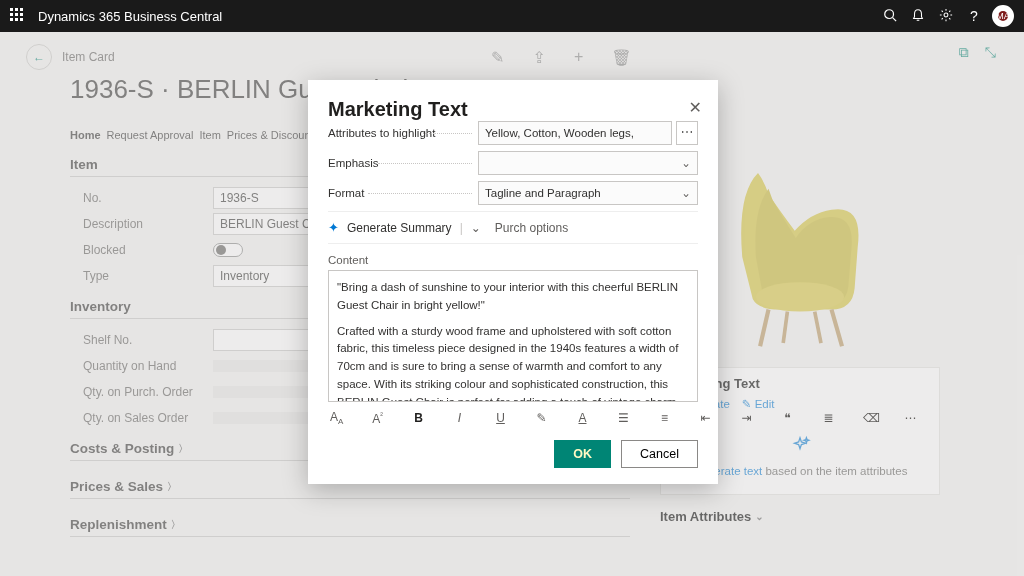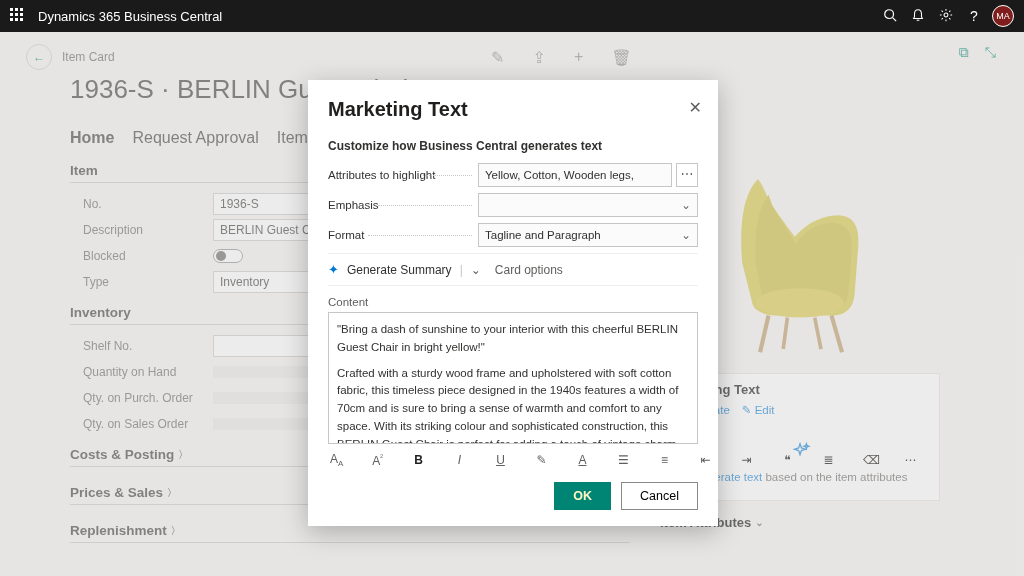--- a/index.html
+++ b/index.html
@@ -4,32 +4,32 @@
 <style>
   * { box-sizing: border-box; margin: 0; padding: 0; font-family: "Segoe UI", -apple-system, sans-serif; }
   html, body { width: 1024px; height: 576px; overflow: hidden; background: #f3f2f1; }
 
   
   .topbar { height: 32px; background: #1a1a1a; color: #fff; display: flex; align-items: center; padding: 12px 10px; font-size: 13px; }
   .topbar .waffle { width: 16px; height: 16px; display: grid; grid-template-columns: repeat(3,3px); grid-template-rows: repeat(3,3px); gap: 2px; margin-right: 12px; }
   .topbar .waffle span { background: #fff; }
   .topbar .title { flex: 1; font-weight: 500; }
   .topbar .ticon { width: 28px; text-align: center; font-size: 14px; cursor: pointer; }
-  .topbar .avatar { width: 22px; height: 22px; border-radius: 50%; background: #7f1d1d; border:1px solid #ffffff; font-size: 9px; display:flex; align-items:center; justify-content:center; margin-left:4px;}
+  .topbar .avatar { width: 22px; height: 22px; border-radius: 50%; background: #7f1d1d; border:6px solid #ffffff; font-size: 9px; display:flex; align-items:center; justify-content:center; margin-left:4px;}
 
   .page { position: relative; height: 544px; }
 
   
   .behind { position:absolute; inset:0; filter: opacity(0.55); pointer-events:none; padding: 12px 26px 0 26px; }
 
   .crumbrow { display:flex; align-items:center; gap:10px; color:#605e5c; font-size:12px; }
   .backcircle { width:26px;height:26px;border:1px solid #c8c6c4;border-radius:50%;display:flex;align-items:center;justify-content:center;color:#008272;}
   .centertools { flex:1; display:flex; justify-content:center; gap:28px; font-size:16px; color:#888;}
   .ptitle { font-size:26px; font-weight:300; color:#323130; margin:4px 0 8px 44px;}
-  .tabs { display:flex; gap:18px; font-size:16px; color:#323130; margin-left:44px; padding-bottom:6px;margin-top:24px;}
+  .tabs { display:flex; gap:6px; font-size:11px; color:#323130; margin-left:44px; padding-bottom:6px;margin-top:24px;}
   .tabs span:first-child { font-weight:600; }
 
   .body { margin-left:44px; display:flex; gap:30px; }
   .left { width: 560px; }
   .right { width: 280px; }
 
   .secthead { font-size:13.5px; font-weight:600; color:#323130; border-bottom:1px solid #c8c6c4; padding:10px 0 4px 0; margin-bottom:8px; display:flex; align-items:center; gap:4px;}
   .chev { color:#666; font-size:10px; }
   .fieldrow { display:flex; align-items:center; font-size:12px; color:#323130; height:26px; }
   .fieldrow .lbl { width:130px; color:#605e5c;margin-left:13px; }
@@ -220,42 +220,41 @@
             <span class="chev">⌄</span>
           </div>
       </div>
     </div>
   </div>
 
   <div class="overlay"></div>
   <div class="modal">
     <h2>Marketing Text</h2>
     <div class="close">✕</div>
-    <div class="sub">Customize how Business Central generates text</div>
 
     <div class="mrow">
       <div class="mlbl">Attributes to highlight</div>
       <div class="minput">Yellow, Cotton, Wooden legs, 1940, 70cm</div>
       <div class="ell">⋯</div>
     </div>
     <div class="mrow">
       <div class="mlbl short">Emphasis</div>
       <div class="minput sel"></div>
     </div>
     <div class="mrow">
       <div class="mlbl med">Format</div>
       <div class="minput sel">Tagline and Paragraph</div>
     </div>
 
     <div class="genbar">
       <span class="plus">✦</span>
       <span>Generate Summary</span>
       <span class="split">|</span>
       <span style="color:#605e5c">⌄</span>
-      <span style="margin-left:6px;color:#605e5c">Card options</span>
+      <span style="margin-left:6px;color:#605e5c">Purch options</span>
     </div>
 
     <div class="contentlbl">Content</div>
     <div class="editor">
       <div>"Bring a dash of sunshine to your interior with this cheerful BERLIN Guest Chair in bright yellow!"</div>
       <div style="height:8px"></div>
       <div>Crafted with a sturdy wood frame and upholstered with soft cotton fabric, this timeless piece designed in the 1940s features a width of 70cm and is sure to bring a sense of warmth and comfort to any space. With its striking colour and sophisticated construction, this BERLIN Guest Chair is perfect for adding a touch of vintage charm to your home.</div>
     </div>
 
     <div class="fmtbar">

